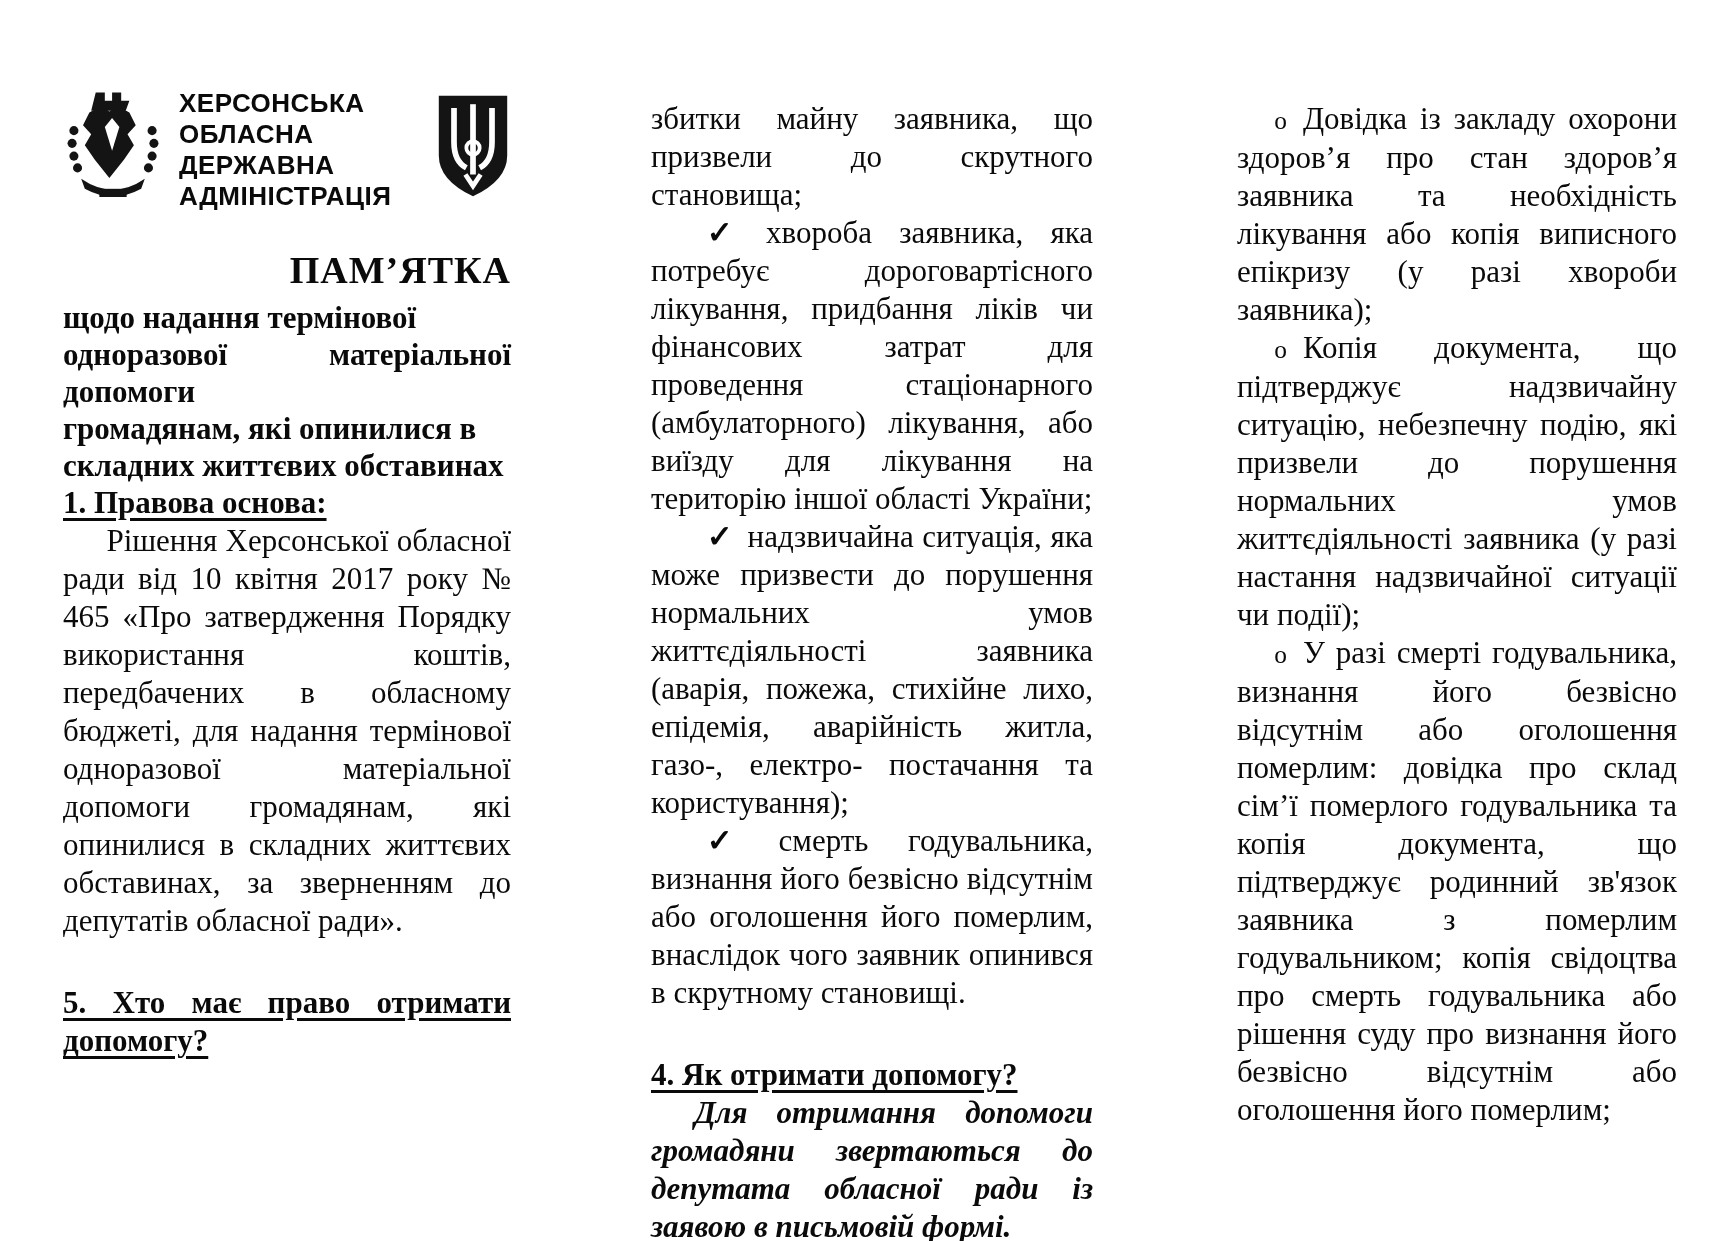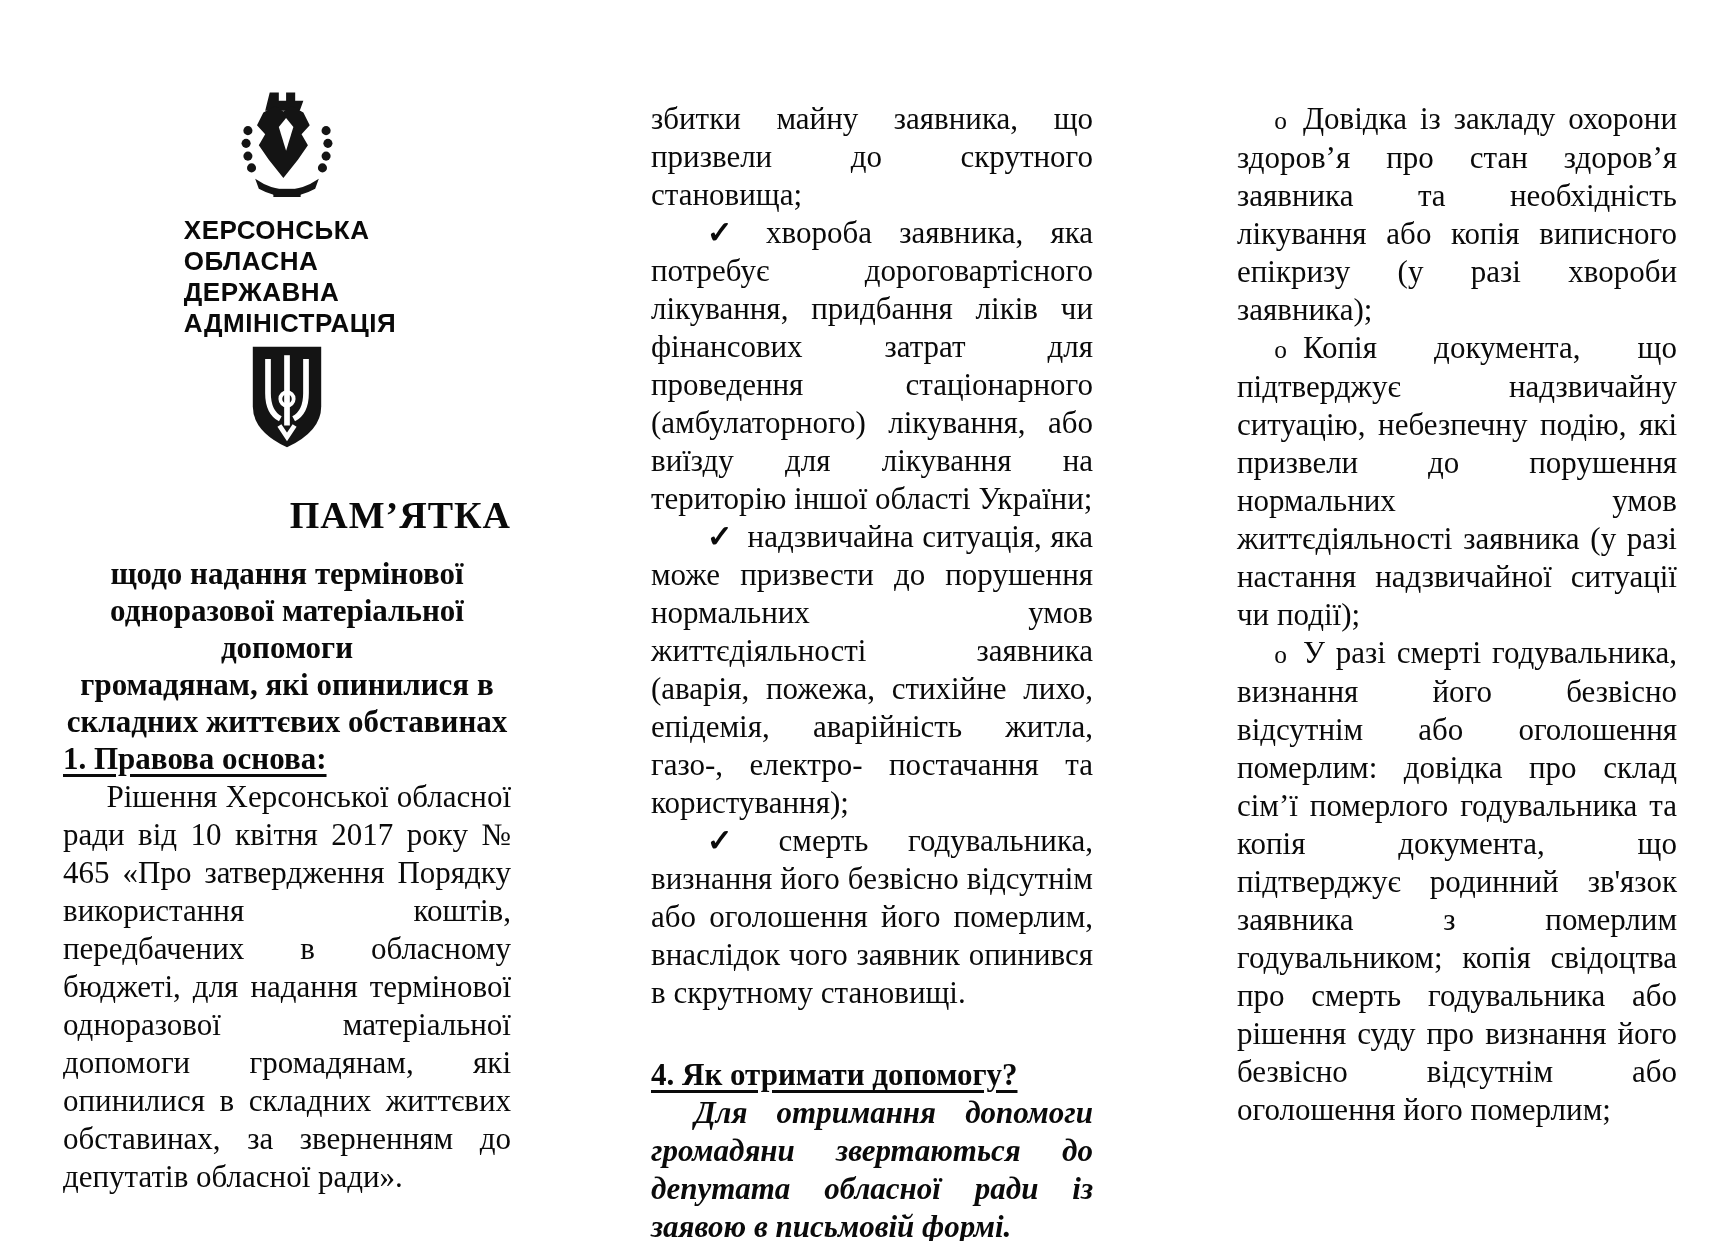--- a/index.html
+++ b/index.html
@@ -9,36 +9,36 @@
     font-family:"Liberation Serif", serif;
     -webkit-font-smoothing:antialiased;
   }
   .page{position:absolute;inset:0;overflow:hidden;}
   .col{position:absolute;font-size:31px;line-height:38px;text-align:justify;}
   #col1{left:63px;top:88px;width:448px;}
   #col2{left:651px;top:100px;width:442px;}
   #col3{left:1237px;top:100px;width:440px;}
 
   
-  .org-header{display:flex;align-items:center;flex-direction:column;}
+  .org-header{display:flex;}
   .arms{flex:0 0 auto;}
   .org-name{
     font-family:"Liberation Sans", sans-serif;
     font-weight:bold;font-size:26px;line-height:31px;
     margin:0 10px 0 16px;white-space:pre-line;text-align:left;
     letter-spacing:.5px;flex:1 1 auto;
   }
   .trident{flex:0 0 auto;margin-top:4px;}
 
   .doc-title{
     margin-top:34px;text-align:right;font-weight:bold;
     font-size:38px;line-height:42px;letter-spacing:1px;
   }
   .doc-subtitle{
-    margin-top:19px;text-align:center;font-weight:bold;
+    margin-top:8px;font-weight:bold;
     font-size:31px;line-height:37px;white-space:pre-line;
   }
 
   
   .blk{margin:0;}
   .h{font-weight:bold;text-decoration:underline;text-underline-offset:5px;
      text-decoration-thickness:2.5px;margin-top:44px;text-align:justify;}
   #col1 .h:first-child, #col2 .blk:first-child, #col3 .blk:first-child{margin-top:0;}
   .p{text-indent:1.4em;}
   .pc{text-indent:0;}

